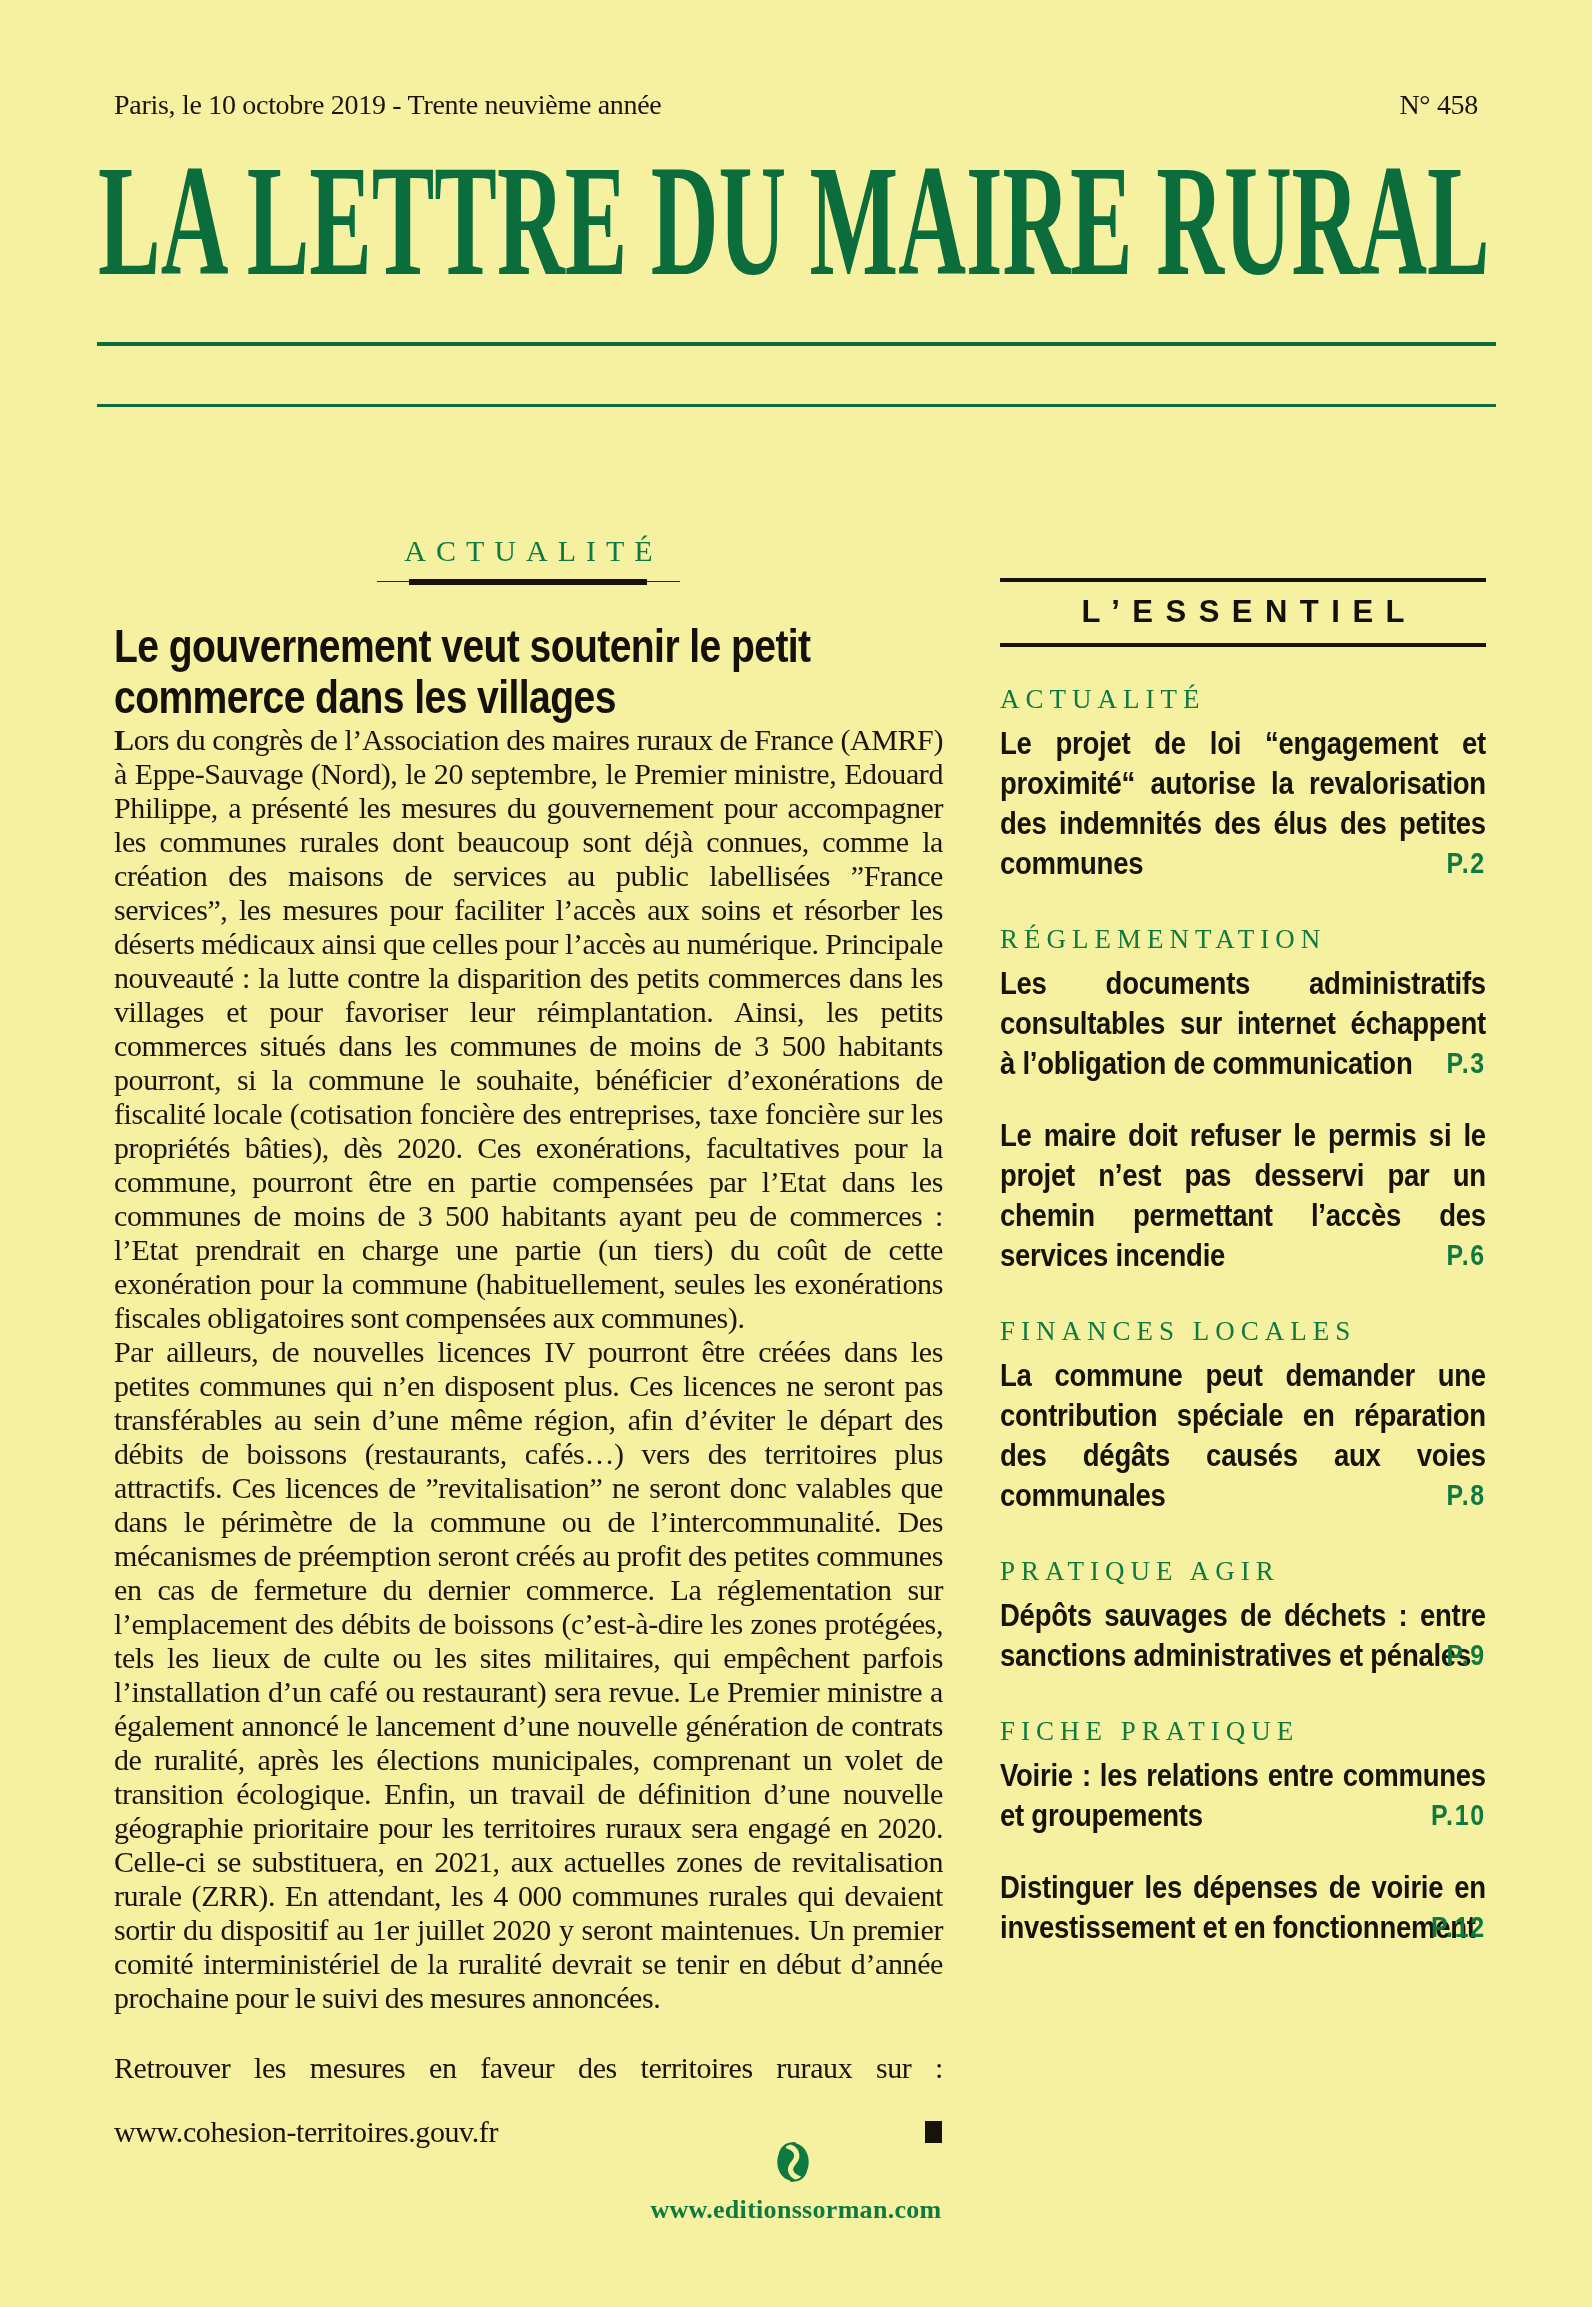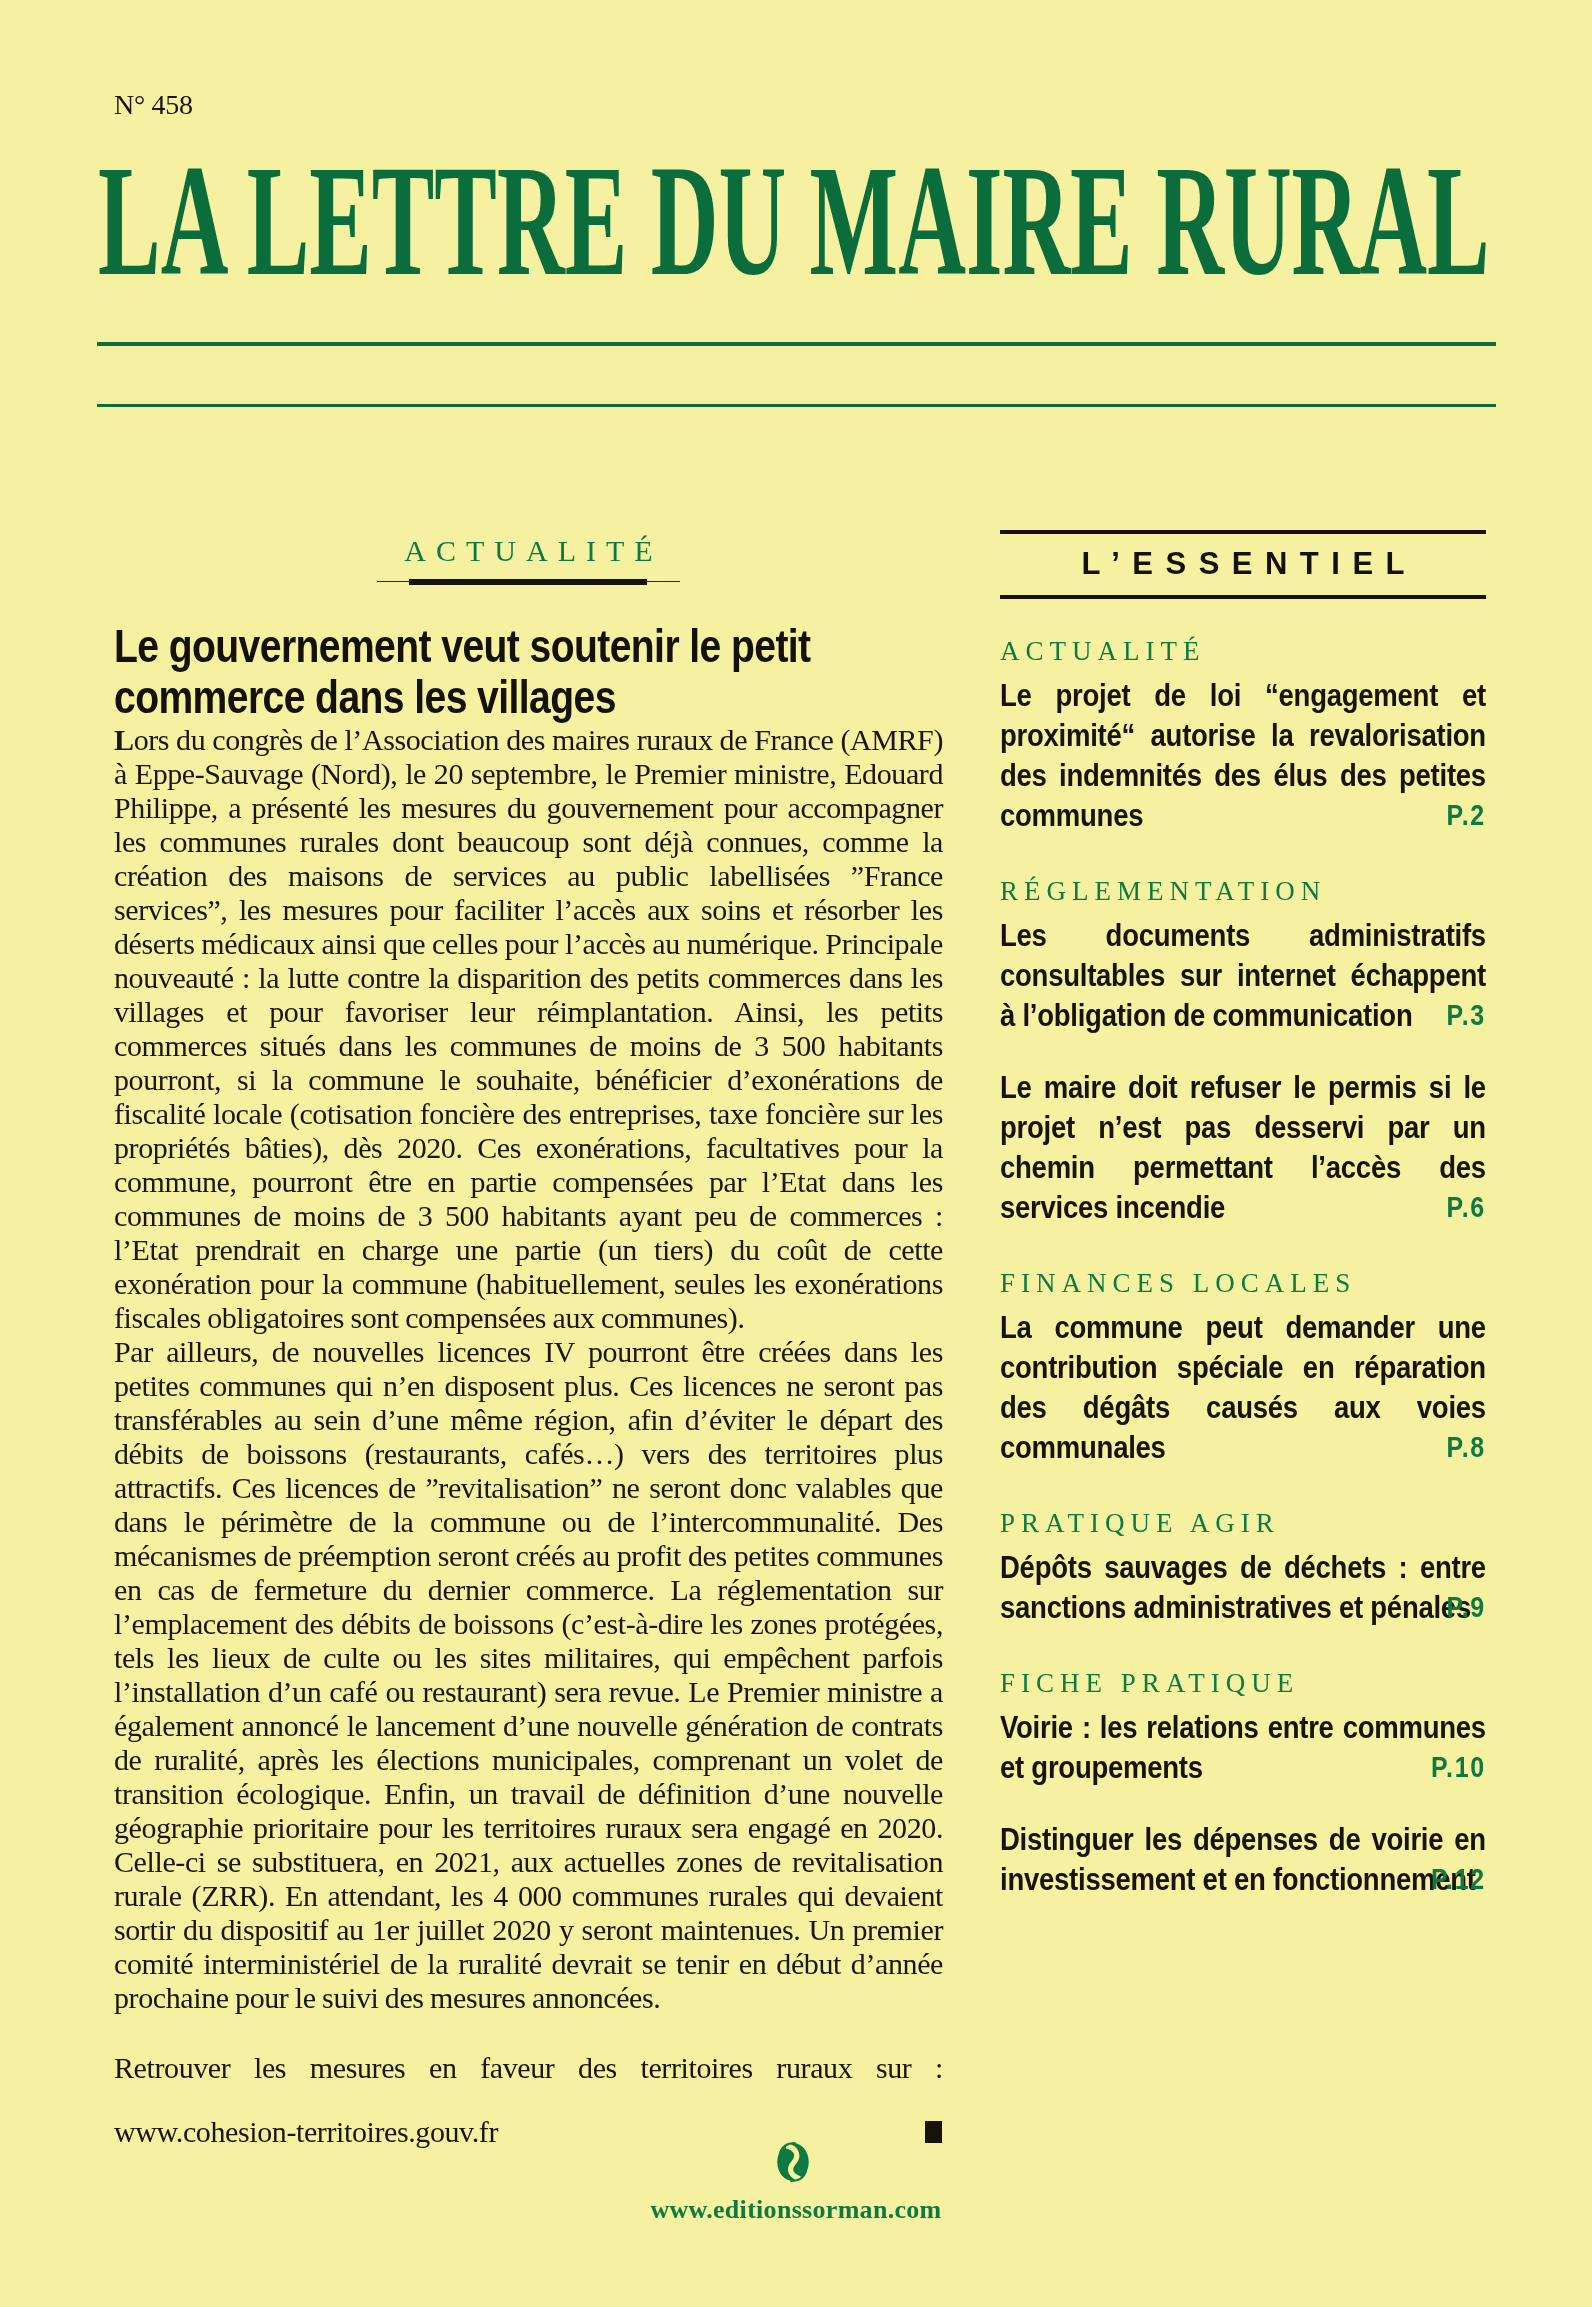--- a/index.html
+++ b/index.html
@@ -62,21 +62,21 @@
   }
   .url-line{
     position:relative;margin-top:1.3px;font-size:30px;line-height:34px;letter-spacing:-0.4px;
   }
   .end-square{position:absolute;right:1.3px;top:6px;width:17px;height:22px;background:#17130c;}
 
   
   .right-col{position:absolute;top:530px;left:1000px;width:486px;}
   .essentiel-box{
     border-top:4px solid #17130c;border-bottom:4px solid #17130c;
-    padding:12px 0 13px;text-align:center;
+    padding:12px 0 13px;text-align:center;margin-top:48px;
   }
   .essentiel-title{
     font-family:"Liberation Sans",sans-serif;font-weight:700;
     font-size:31px;letter-spacing:12.5px;padding-left:12.5px;color:#14100a;
   }
   .toc-item-head{
     margin-top:41px;
     font-size:27px;letter-spacing:6px;color:var(--green);
     font-family:"Liberation Serif",serif;
   }
@@ -100,20 +100,21 @@
     text-align:center;font-size:26px;font-weight:700;
     color:var(--green);font-family:"Liberation Serif",serif;letter-spacing:0.3px;
   }
 </style>
 </head>
 <body>
 
 <div class="page">
 
   <div class="dateline">
+    <span>Paris, le 10 octobre 2019 - Trente neuvième année</span>
     <span>N° 458</span>
   </div>
 
   <svg class="masthead-svg" width="1399" height="128" viewBox="0 0 2128 195">
     <text x="0" y="168" font-family="Liberation Serif, serif" font-weight="bold" font-size="242" fill="#0b6c3c" textLength="2120" lengthAdjust="spacingAndGlyphs">LA LETTRE DU MAIRE RURAL</text>
   </svg>
 
   <div class="rule-a"></div>
 
 

